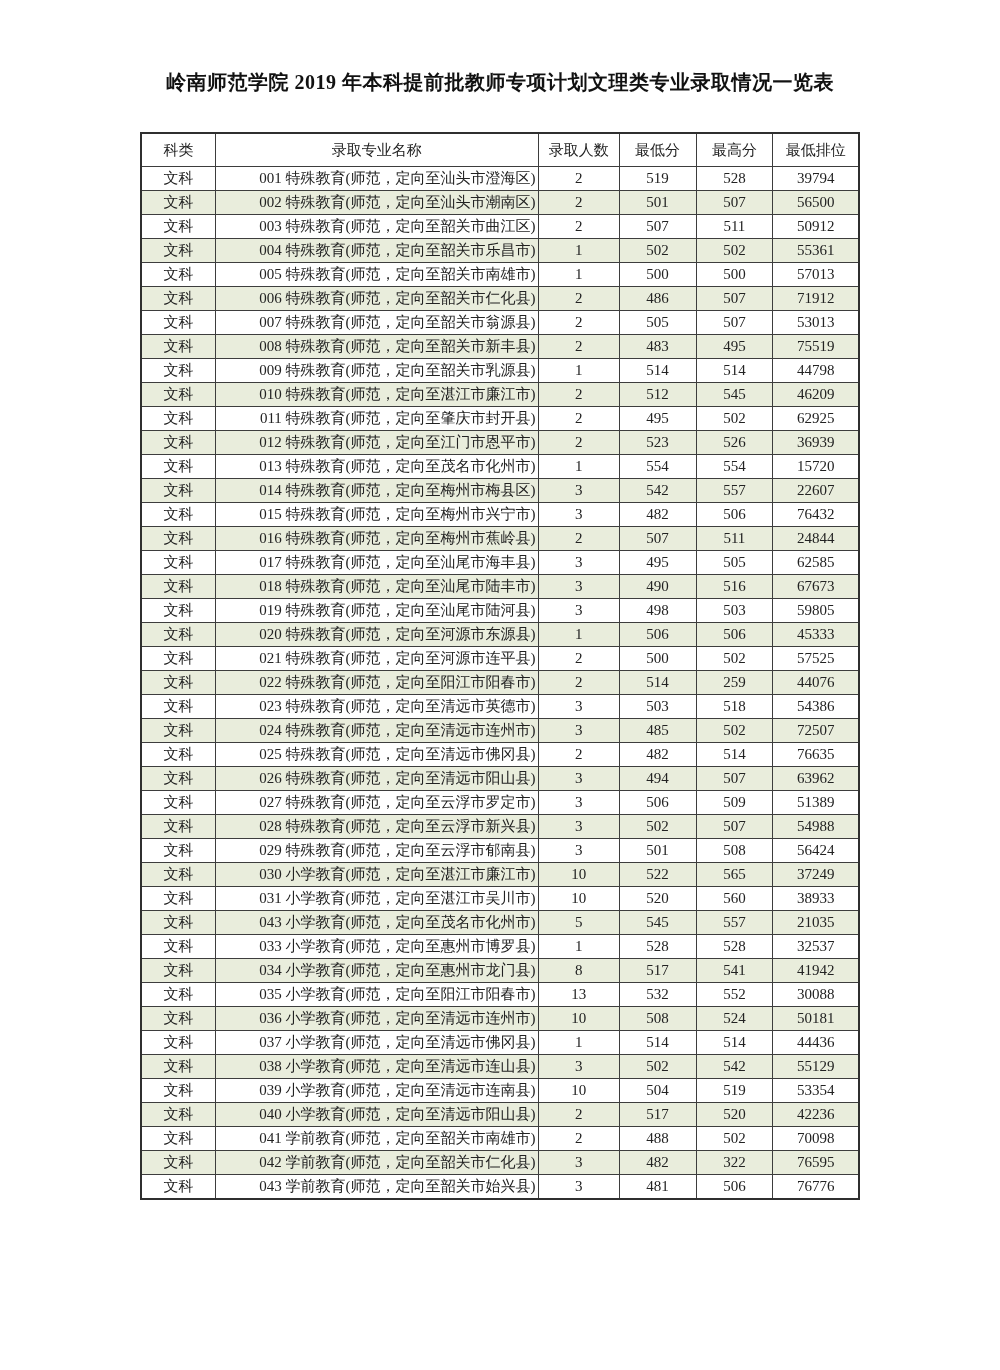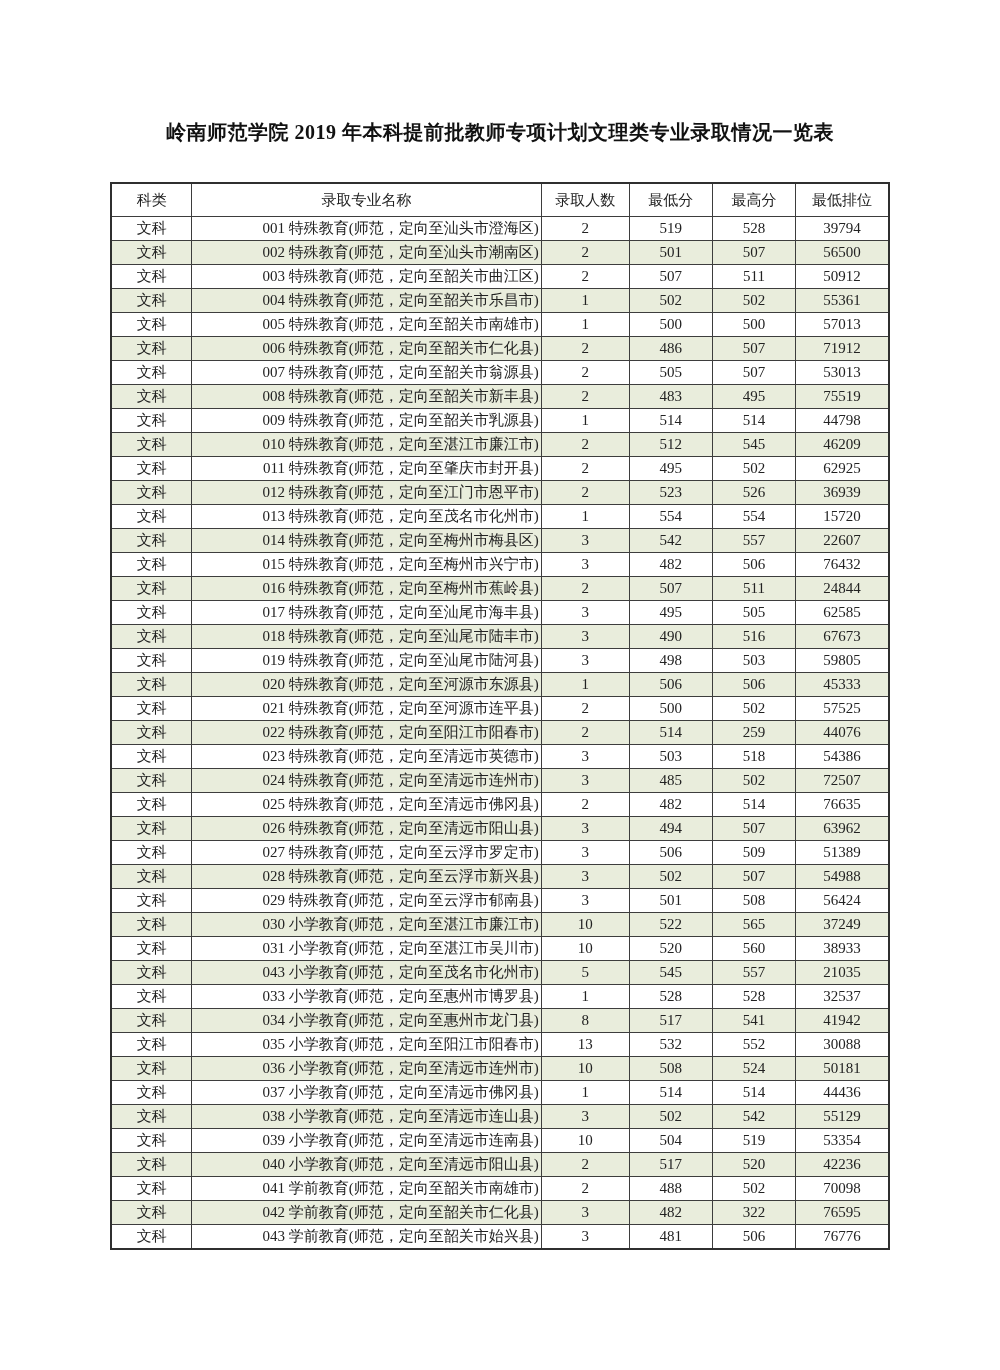--- a/index.html
+++ b/index.html
@@ -11,31 +11,31 @@
   }
   .page {
     position: relative;
     width: 1000px;
     height: 1370px;
     background: #ffffff;
     overflow: hidden;
   }
   .title {
     margin: 0;
-    padding-top: 119px;
+    padding-top: 69px;
     text-align: center;
     font-size: 20px;
     font-weight: bold;
     letter-spacing: 0.5px;
     color: #111111;
     line-height: 26px;
   }
   table.admissions {
     border-collapse: collapse;
-    width: 780px;
+    width: 720px;
     margin: 37px auto 0 auto;
     table-layout: fixed;
     border: 2px solid #2f2f2f;
   }
   table.admissions th,
   table.admissions td {
     border: 1px solid #3d3d3d;
     font-size: 15px;
     font-weight: normal;
     text-align: center;

